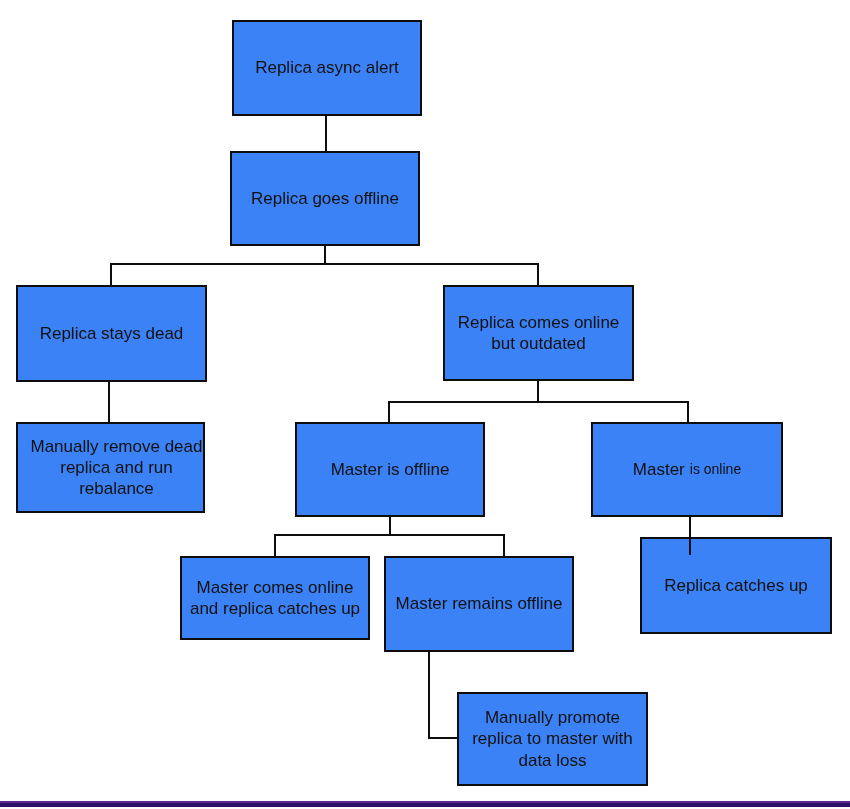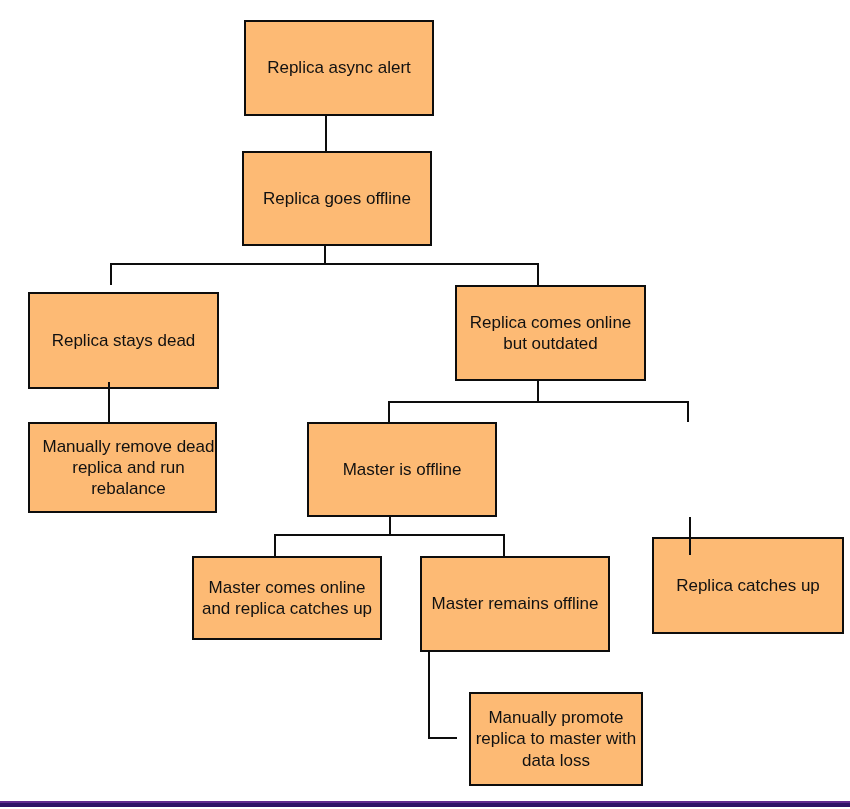--- a/index.html
+++ b/index.html
@@ -15,29 +15,28 @@
     font-family: "Liberation Sans", sans-serif;
   }
   .canvas {
     position: absolute;
     inset: 0;
   }
   .node {
     position: absolute;
     box-sizing: border-box;
     border: 2px solid #0d0d0d;
-    background: #fdba74;
+    background: #3b82f6;
     display: flex;
     align-items: center;
     justify-content: center;
     text-align: center;
     color: #111111;
     font-size: 17px;
     line-height: 1.24;
-    margin-left: 12px;
   }
   .node .t {
     white-space: pre-line;
   }
   .node .t-small {
     font-size: 14px;
     margin-left: 5px;
     white-space: pre-line;
   }
   .edge {
@@ -60,50 +59,54 @@
 <div class="canvas">
 
   <div class="node" style="left: 232px; top: 20px; width: 190px; height: 96px; border-color: rgb(13, 13, 13);">
     <span class="t">Replica async alert</span>
   </div>
 
   <div class="node" style="left: 230px; top: 151px; width: 190px; height: 95px; border-color: rgb(13, 13, 13);">
     <span class="t">Replica goes offline</span>
   </div>
 
-  <div class="node" style="left: 16px; top: 292px; width: 191px; height: 97px; border-color: rgb(13, 13, 13);">
+  <div class="node" style="left: 16px; top: 285px; width: 191px; height: 97px; border-color: rgb(13, 13, 13);">
     <span class="t">Replica stays dead</span>
   </div>
 
   <div class="node" style="left: 16px; top: 422px; width: 189px; height: 91px; border-color: rgb(13, 13, 13); padding-left: 12px;">
     <span class="t">Manually remove dead
 replica and run
 rebalance</span>
   </div>
 
   <div class="node" style="left: 443px; top: 285px; width: 191px; height: 96px; border-color: rgb(13, 13, 13);">
     <span class="t">Replica comes online
 but outdated</span>
   </div>
 
   <div class="node" style="left: 295px; top: 422px; width: 190px; height: 95px; border-color: rgb(13, 13, 13);">
     <span class="t">Master is offline</span>
   </div>
 
+  <div class="node" style="left: 591px; top: 422px; width: 192px; height: 95px; border-color: rgb(13, 13, 13);">
+    <span class="t">Master</span>
+      <span class="t-small">is online</span>
+  </div>
 
   <div class="node" style="left: 180px; top: 556px; width: 190px; height: 84px; border-color: rgb(13, 13, 13);">
     <span class="t">Master comes online
 and replica catches up</span>
   </div>
 
-  <div class="node" style="left: 408px; top: 556px; width: 190px; height: 96px; border-color: rgb(13, 13, 13);">
+  <div class="node" style="left: 384px; top: 556px; width: 190px; height: 96px; border-color: rgb(13, 13, 13);">
     <span class="t">Master remains offline</span>
   </div>
 
-  <div class="node" style="left: 457px; top: 692px; width: 174px; height: 94px; border-color: rgb(13, 13, 13);">
+  <div class="node" style="left: 457px; top: 692px; width: 191px; height: 94px; border-color: rgb(13, 13, 13);">
     <span class="t">Manually promote
 replica to master with
 data loss</span>
   </div>
 
   <div class="node" style="left: 640px; top: 537px; width: 192px; height: 97px; border-color: rgb(13, 13, 13);">
     <span class="t">Replica catches up</span>
   </div>
 
   <div class="edge v" style="left: 325px; top: 116px; height: 35px; background: rgb(13, 13, 13);"></div>

